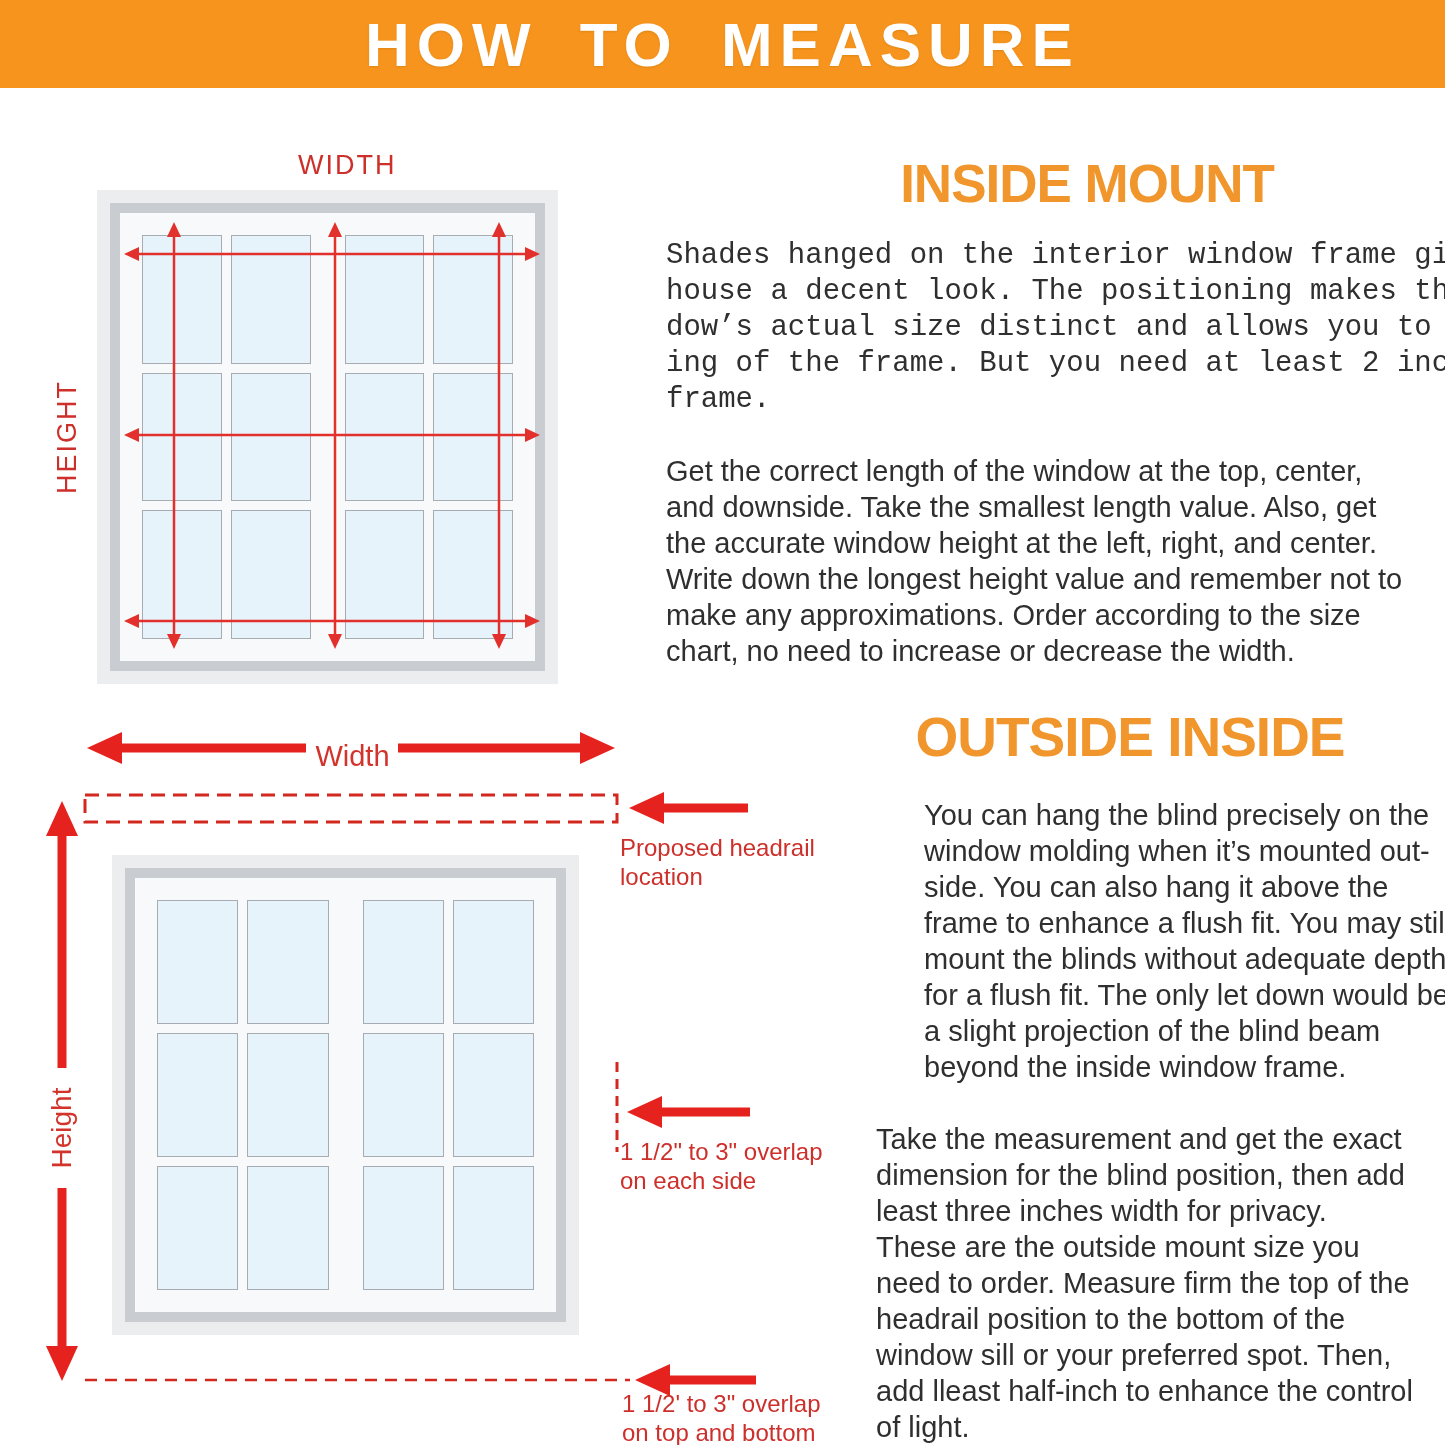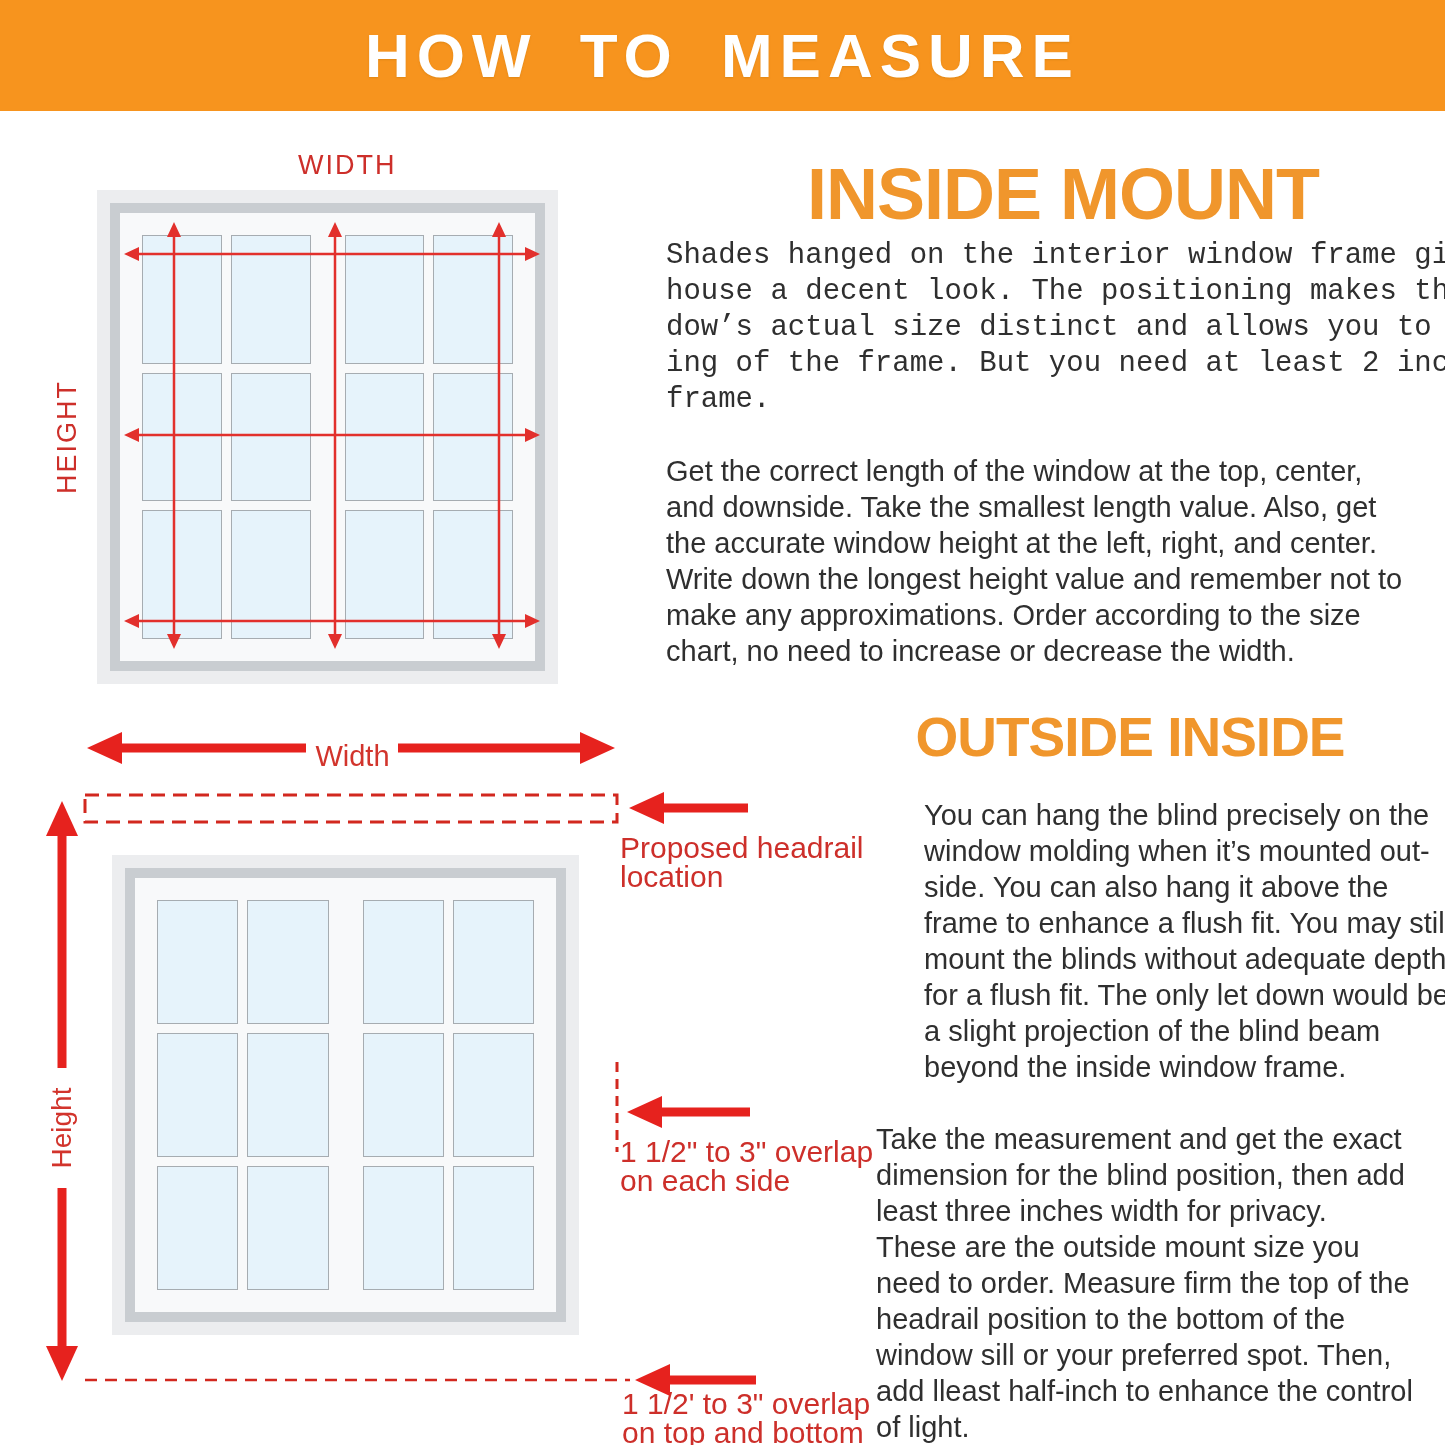--- a/index.html
+++ b/index.html
@@ -1,40 +1,40 @@
 <!DOCTYPE html>
 <html><head>
 <meta charset="utf-8">
 <style>
   html,body{margin:0;padding:0;background:#ffffff;}
   body{width:1445px;height:1445px;overflow:hidden;font-family:"Liberation Sans",sans-serif;}
   .canvas{position:relative;width:1445px;height:1445px;background:#ffffff;}
 
   
-  .banner{position:absolute;left:0;top:0;width:1445px;height:111px;background:#f7941e;
+  .banner{position:absolute;left:0;top:0;width:1445px;height:88px;background:#f7941e;
           display:flex;align-items:center;justify-content:center;}
   .banner-title{color:#ffffff;font-weight:bold;font-size:62px;letter-spacing:7px;word-spacing:18px;
                 text-shadow:0 1px 2px rgba(180,110,0,.35);white-space:nowrap;}
 
   
   .window{position:absolute;background:#ecedef;}
   .win-bevel{position:absolute;inset:13px;background:#c9cdd1;}
   .win-sash{position:absolute;inset:10px;background:#f8f9fa;display:flex;gap:34px;padding:22px;box-sizing:border-box;}
   .sash-half{flex:1;display:grid;grid-template-columns:1fr 1fr;grid-template-rows:1fr 1fr 1fr;gap:9px;}
   .pane{background:#e6f3fb;border:1px solid #a6acb1;}
 
   
   .red-label{position:absolute;color:#cd2f2a;white-space:nowrap;}
   .cap{letter-spacing:2px;font-size:27px;}
   .rot{transform:rotate(-90deg);transform-origin:center center;text-align:center;}
-  .ann{font-size:30px;line-height:29px;}
+  .ann{font-size:24px;line-height:29px;}
 
   
   .mount-heading{position:absolute;color:#f0962c;font-weight:bold;text-align:center;white-space:nowrap;letter-spacing:-1px;}
-  .heading-inside{left:788px;top:153px;width:550px;font-size:72px;}
+  .heading-inside{left:812px;top:153px;width:550px;font-size:53px;}
   .heading-outside{left:855px;top:705px;width:550px;font-size:55px;}
   .body-par{position:absolute;color:#2f2f2f;font-size:29px;line-height:36px;white-space:nowrap;}
 
   .overlay{position:absolute;left:0;top:0;pointer-events:none;}
 </style>
 </head>
 <body>
 
 <div class="canvas">
 

